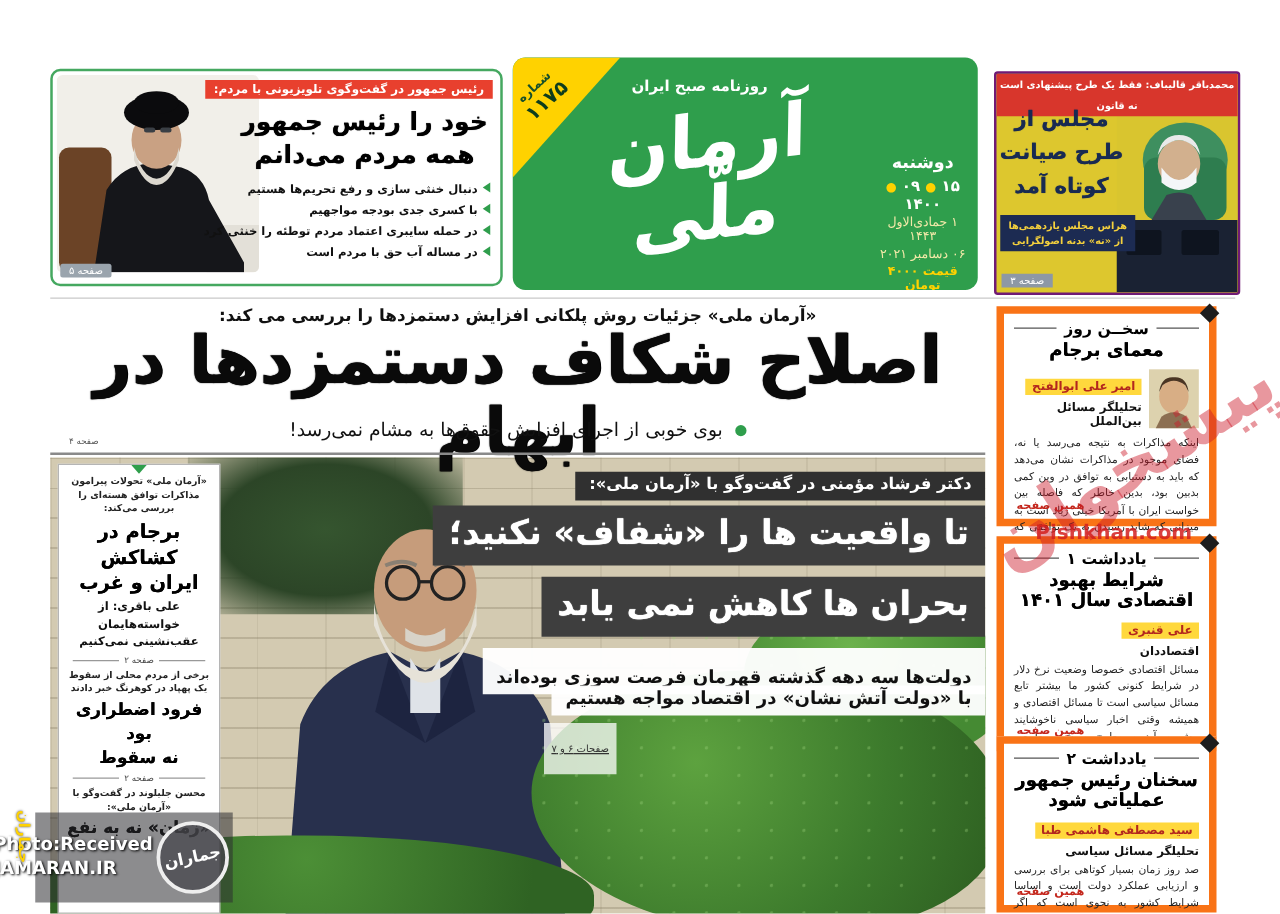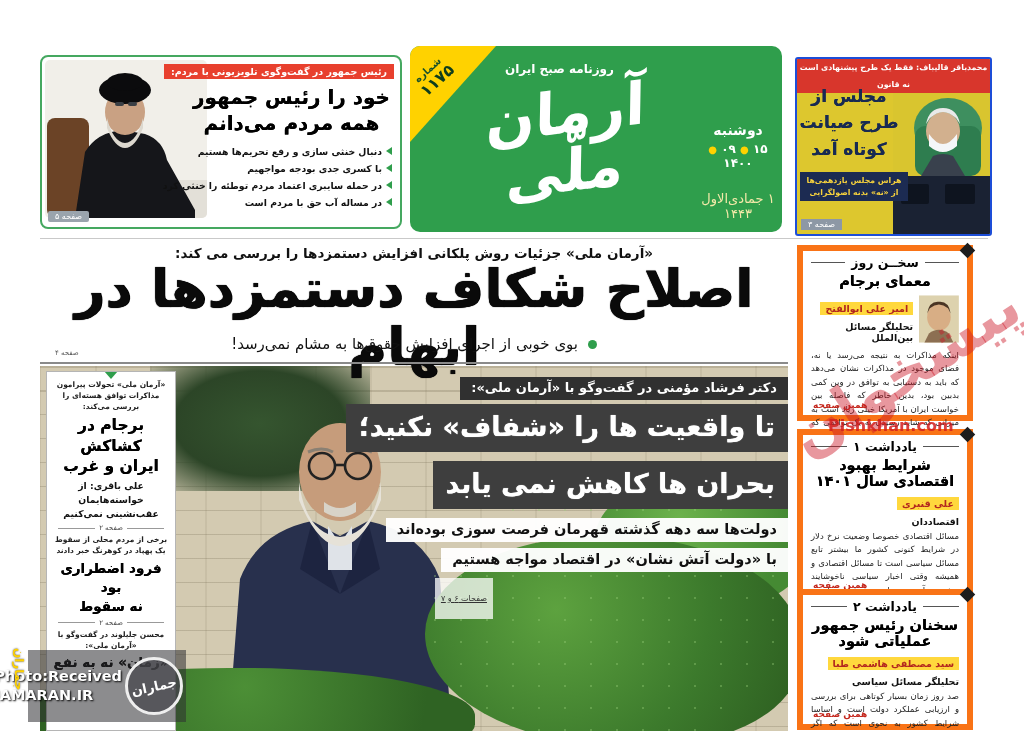--- a/index.html
+++ b/index.html
@@ -13,39 +13,39 @@
   #mast-tri{left:0;top:0;width:0;height:0;border-top:96px solid #ffd200;border-right:86px solid transparent;}
   #mast-issue{left:4px;top:16px;transform:rotate(-42deg);text-align:center;line-height:1.1;}
   #mast-issue .lbl{font-size:10px;color:#17502a;font-weight:bold;display:block;}
   #mast-issue .num{font-size:16px;color:#0e3d1d;font-weight:bold;display:block;}
   #mast-title{left:10px;top:38px;width:290px;text-align:center;color:#fff;font-size:58px;font-weight:bold;
               line-height:1;transform:rotate(-7deg) skewX(-8deg);}
   #mast-dates{right:4px;top:76px;width:80px;text-align:center;color:#fff;}
   #mast-dates .wd{font-size:14px;font-weight:bold;}
   #mast-dates .dfa{font-size:12px;font-weight:bold;margin-top:4px;}
   #mast-dates .dot{color:#ffd200;font-size:10px;}
-  #mast-dates .sm{font-size:13px;color:#f3e9a9;margin-top:21px;}
+  #mast-dates .sm{font-size:10px;color:#f3e9a9;margin-top:3px;}
   #mast-dates .pr{font-size:10px;font-weight:bold;color:#ffd200;margin-top:3px;}
   #mast-site{display:inline-block;border:1.5px solid #fff;padding:1px 7px;font-size:11px;font-weight:bold;
              margin-top:4px;direction:ltr;color:#fff;}
 
   
   #tl{left:40px;top:55px;width:358px;height:170px;border:2.5px solid #45a860;border-radius:8px;background:#fff;}
   #tl-photo{left:3px;top:3px;width:162px;height:158px;overflow:hidden;border-radius:5px;}
   #tl-kick{right:6px;top:7px;background:#e8402e;color:#fff;font-size:9.5px;font-weight:bold;padding:2px 7px;}
   #tl-head{right:6px;top:27px;width:205px;text-align:center;font-size:20px;font-weight:bold;line-height:1.3;
            color:#000;text-shadow:0 0 .6px #000;}
   #tl-bullets{right:8px;top:86px;width:340px;text-align:right;}
   .tl-b{font-size:9.3px;font-weight:bold;line-height:17px;white-space:nowrap;color:#111;}
   .tl-mark{display:inline-block;width:0;height:0;border-top:4px solid transparent;border-bottom:4px solid transparent;
            border-right:6px solid #2f9e4c;margin-left:4px;}
   #tl-tag{left:6px;bottom:5px;background:#9aa4ad;color:#fff;font-size:8px;padding:1px 7px;border-radius:2px;}
 
   
-  #tr{left:795px;top:57px;width:193px;height:175px;border:2px solid #1d4ed8;background:#ddc72e;border-radius:3px;overflow:hidden;}
+  #tr{left:795px;top:57px;width:193px;height:175px;border:2px solid #701a75;background:#ddc72e;border-radius:3px;overflow:hidden;}
   #tr-banner{left:0;top:0;width:100%;background:#d8362c;color:#fff;font-size:7.8px;font-weight:bold;
              text-align:center;line-height:17px;}
   #tr-head{left:2px;top:24px;width:100px;text-align:center;font-size:17px;font-weight:bold;color:#182a52;
            line-height:1.55;text-shadow:0 0 .6px #182a52;}
   #tr-sub{left:3px;top:113px;width:104px;background:#1c2b52;color:#f5d13d;font-size:7.8px;font-weight:bold;
           text-align:center;padding:3px 2px;line-height:1.5;}
   #tr-tag{left:4px;bottom:4px;background:#8d98a5;color:#fff;font-size:8px;padding:1px 7px;}
 
   
   #divider1{left:40px;top:238px;width:948px;height:1px;background:#c9c9c9;}
@@ -69,21 +69,21 @@
   #bush-b{left:-25px;top:302px;width:460px;height:95px;background:radial-gradient(circle at 50% 20%,#4c8f36,#2f6323 75%);}
   #leafdots{left:385px;top:112px;width:375px;height:268px;opacity:.35;border-radius:50%;
     background-image:radial-gradient(circle 3px at 10px 10px,#9ed47e 40%,transparent 50%);background-size:26px 22px;}
   #man{left:150px;top:28px;}
   .iv{position:absolute;right:0;display:inline-block;white-space:nowrap;}
   #iv-kick{top:11px;background:#303030;color:#fff;font-size:13px;font-weight:bold;padding:3px 11px 5px;}
   #iv-h1{top:38px;background:#3e3e3e;color:#fff;font-size:27px;font-weight:bold;padding:7px 13px 10px;
          text-shadow:0 0 .8px #fff;}
   #iv-h2{top:95px;background:#3e3e3e;color:#fff;font-size:27px;font-weight:bold;padding:7px 13px 10px;
          text-shadow:0 0 .8px #fff;}
-  #iv-s1{top:152px;background:rgba(255,255,255,.96);color:#111;font-size:14.5px;font-weight:bold;padding:3px 11px 5px;}
+  #iv-s1{top:152px;background:rgba(255,255,255,.96);color:#111;font-size:14.5px;font-weight:bold;padding:16px 11px 5px;}
   #iv-s2{top:182px;background:rgba(255,255,255,.96);color:#111;font-size:14.5px;font-weight:bold;padding:3px 11px 5px;}
   #iv-tag{right:295px;top:212px;background:rgba(255,255,255,.75);font-size:8px;padding:16px 6px;color:#333;text-decoration:underline;}
 
   
   #rail{left:46px;top:371px;width:130px;height:360px;background:#fff;border:1px solid #b5b5b5;
         overflow:hidden;padding:8px 5px 0 5px;box-sizing:border-box;z-index:5;}
   #rail-tri{left:50%;top:-1px;margin-left:-7px;width:0;height:0;border-left:7px solid transparent;
             border-right:7px solid transparent;border-top:8px solid #2f9e4c;}
   .r-kick{font-size:7.5px;font-weight:bold;color:#222;text-align:center;line-height:1.45;}
   .r-h1{font-size:15.5px;font-weight:bold;text-align:center;line-height:1.35;margin:2px 0;color:#000;

